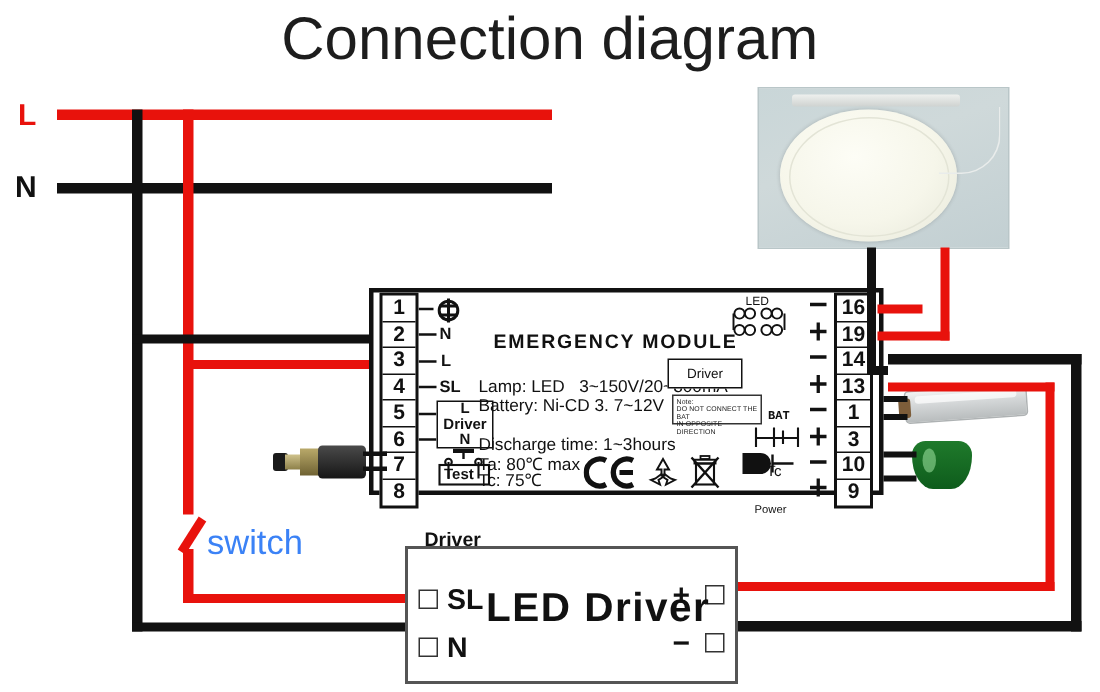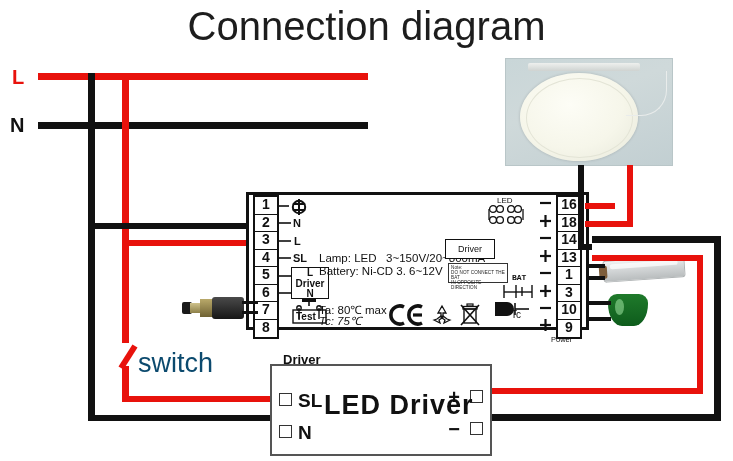--- a/index.html
+++ b/index.html
@@ -7,21 +7,21 @@
        font-family:"Liberation Sans",sans-serif;color:#111;}
   .abs{position:absolute;}
   #title{left:0;top:4px;width:733px;text-align:center;font-size:40px;
          letter-spacing:0px;color:#1d1d1d;font-weight:400;}
   
   .w{position:absolute;background:#111;}
   .wr{position:absolute;background:#e8120c;}
   
   .lbl-L{left:12px;top:66px;font-size:20px;font-weight:bold;color:#e8120c;}
   .lbl-N{left:10px;top:114px;font-size:20px;font-weight:bold;color:#111;}
-  .lbl-switch{left:138px;top:348px;font-size:27px;color:#0c4a6e;}
+  .lbl-switch{left:138px;top:348px;font-size:23px;color:#3b82f6;}
   .lbl-driver-top{left:283px;top:352px;font-size:13px;font-weight:bold;}
   
   #module{left:246px;top:192px;width:343px;height:138px;
           border:3px solid #111;background:#fff;box-sizing:border-box;}
   .termcol{position:absolute;top:0;width:26px;border:2px solid #111;
            box-sizing:border-box;background:#fff;}
   .term{height:17.5px;border-bottom:1.5px solid #111;box-sizing:border-box;
         font-size:14px;font-weight:bold;text-align:center;line-height:15px;
         font-family:"Liberation Sans",sans-serif;}
   .term:last-child{border-bottom:none;}
@@ -175,25 +175,27 @@
       <line x1="20" y1="3" x2="20" y2="7" stroke="#111" stroke-width="1.6"></line>
       <circle cx="10" cy="9" r="2.2" fill="none" stroke="#111" stroke-width="1.4"></circle>
       <circle cx="30" cy="9" r="2.2" fill="none" stroke="#111" stroke-width="1.4"></circle>
       <line x1="10" y1="9" x2="10" y2="20" stroke="#111" stroke-width="1.4"></line>
       <line x1="30" y1="9" x2="30" y2="20" stroke="#111" stroke-width="1.4"></line>
       <rect x="4" y="11" width="33" height="13" fill="none" stroke="#111" stroke-width="1.4"></rect>
     </svg>
   </div>
   <div class="abs" style="left:47px;top:116px;font-size:10px;font-weight:bold;">Test</div>
 
+  <div class="brand2">EMERGENCY MODULE</div>
 
   <div class="spec" style="top:57px;">Lamp: LED   3~150V/20~800mA</div>
-  <div class="spec" style="top:70px;">Battery: Ni-CD 3. 6~12V</div>
+  <div class="spec" style="top:70px;">Battery: Ni-CD 3. 7~12V</div>
+  <div class="spec" style="top:96px;">Discharge time: 1~3hours</div>
   <div class="spec" style="top:109px;">Ta: 80℃ max</div>
-  <div class="spec" style="top:120px;font-style:italic;">Tc: 75℃</div>
+  <div class="spec" style="top:120px;">Tc: 75℃</div>
 
   <div class="abs" style="left:140px;top:108px;">
     <svg width="36" height="24" viewBox="0 0 36 24">
       <path d="M15 4 A9 9 0 1 0 15 20" fill="none" stroke="#111" stroke-width="3.6"></path>
       <path d="M33 4 A9 9 0 1 0 33 20" fill="none" stroke="#111" stroke-width="3.6"></path>
       <line x1="24" y1="12" x2="33" y2="12" stroke="#111" stroke-width="3.2"></line>
     </svg>
   </div>
   <div class="abs" style="left:182px;top:109px;">
     <svg width="22" height="22" viewBox="0 0 22 22">
@@ -250,21 +252,21 @@
           <line x1="2" y1="9" x2="14" y2="9"></line>
         <line x1="14" y1="2" x2="14" y2="15"></line>
           <line x1="20" y1="4" x2="20" y2="13"></line>
         <line x1="14" y1="9" x2="20" y2="9"></line>
           <line x1="20" y1="9" x2="30" y2="9"></line>
         <line x1="30" y1="2" x2="30" y2="15"></line>
       </g>
     </svg>
   </div>
 
-  <div class="abs" style="left:254px;top:140px;font-size:7.5px;margin-left:48px;">Power</div>
+  <div class="abs" style="left:254px;top:140px;font-size:7.5px;">Power</div>
   <div class="abs" style="left:242px;top:104px;">
     <svg width="46" height="20" viewBox="0 0 46 20">
       <path d="M4 3 L16 3 A7 7 0 0 1 16 17 L4 17 Z" fill="#111"></path>
       <line x1="24" y1="10" x2="38" y2="10" stroke="#111" stroke-width="1.6"></line>
       <line x1="24" y1="4" x2="24" y2="16" stroke="#111" stroke-width="1.6"></line>
     </svg>
   </div>
 
   <div class="abs" style="right:32px;top:0;width:16px;height:138px;">
     <svg width="16" height="138" viewBox="0 0 16 138">
@@ -280,21 +282,21 @@
           <line x1="7.5" y1="90" x2="7.5" y2="102"></line>
         <line x1="2" y1="113" x2="13" y2="113"></line>
         <line x1="2" y1="130" x2="13" y2="130"></line>
           <line x1="7.5" y1="124" x2="7.5" y2="136"></line>
       </g>
     </svg>
   </div>
 
   <div class="termcol" id="rightterms">
     <div class="term">16</div>
-    <div class="term">18</div>
+    <div class="term">19</div>
     <div class="term">14</div>
     <div class="term">13</div>
     <div class="term">1</div>
     <div class="term">3</div>
     <div class="term">10</div>
     <div class="term">9</div>
   </div>
 </div>
 
 <div class="abs" id="testbtn">

